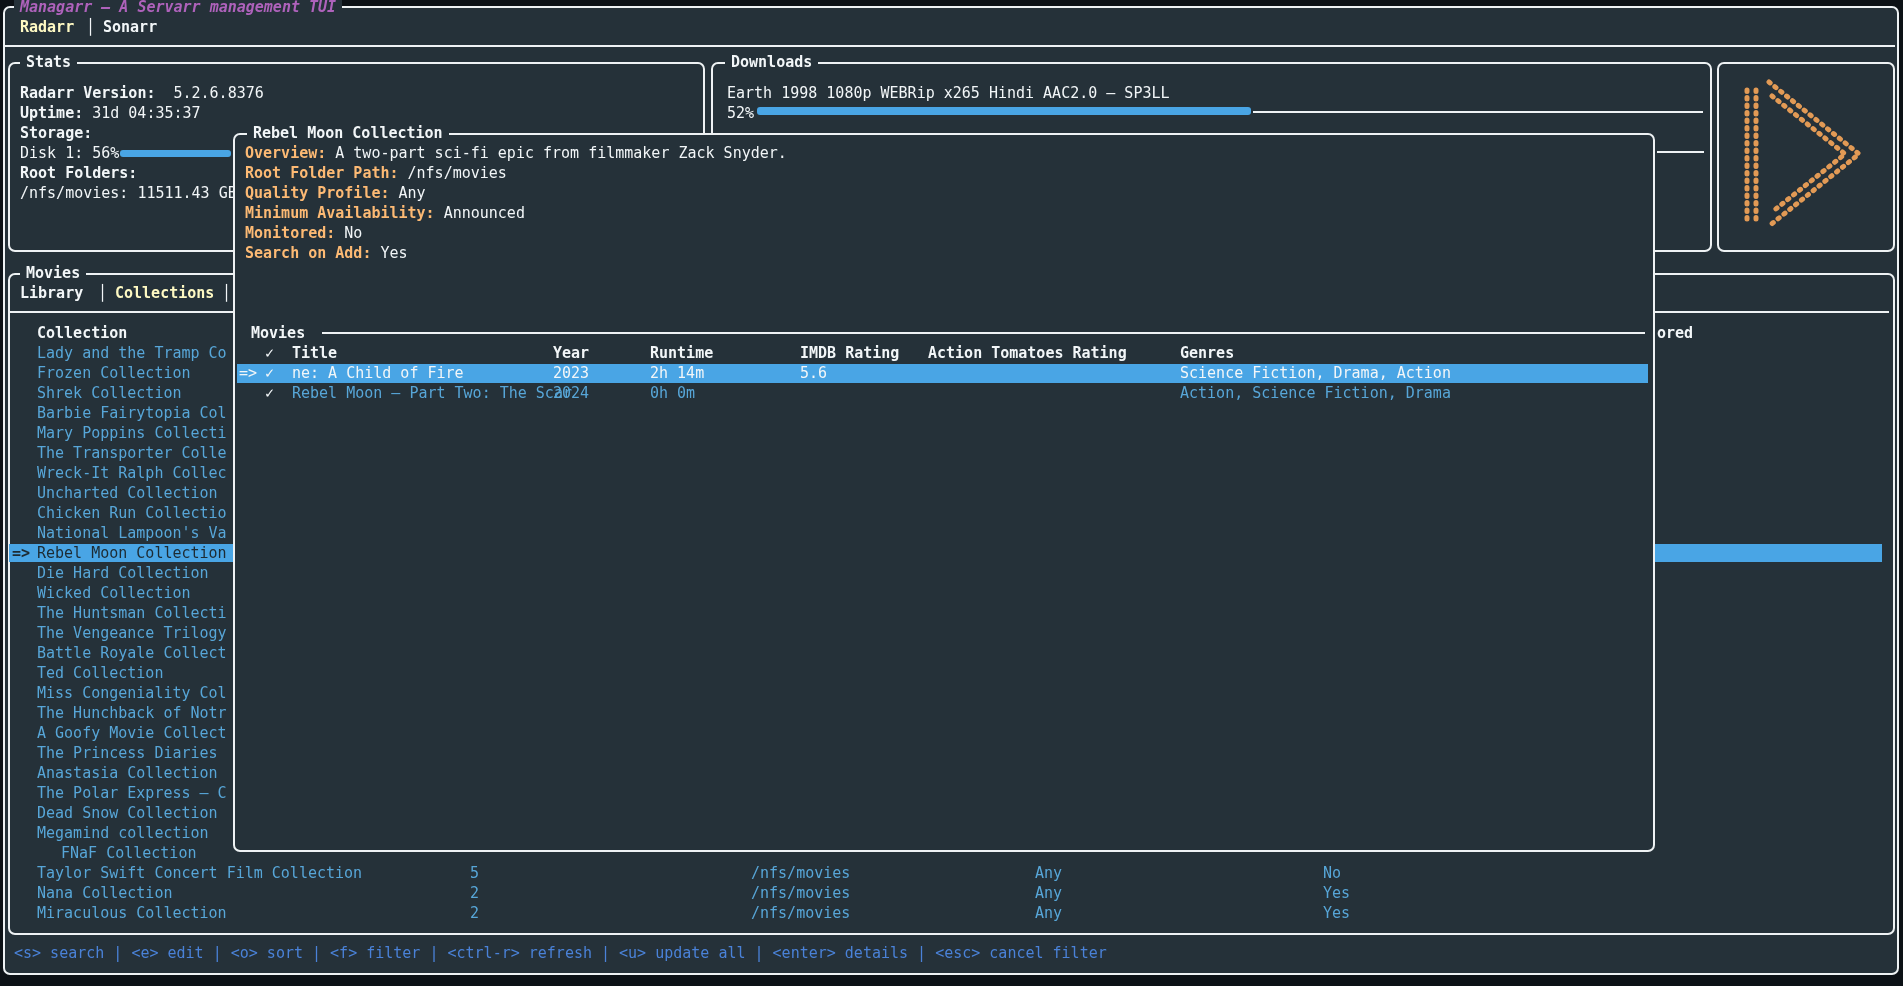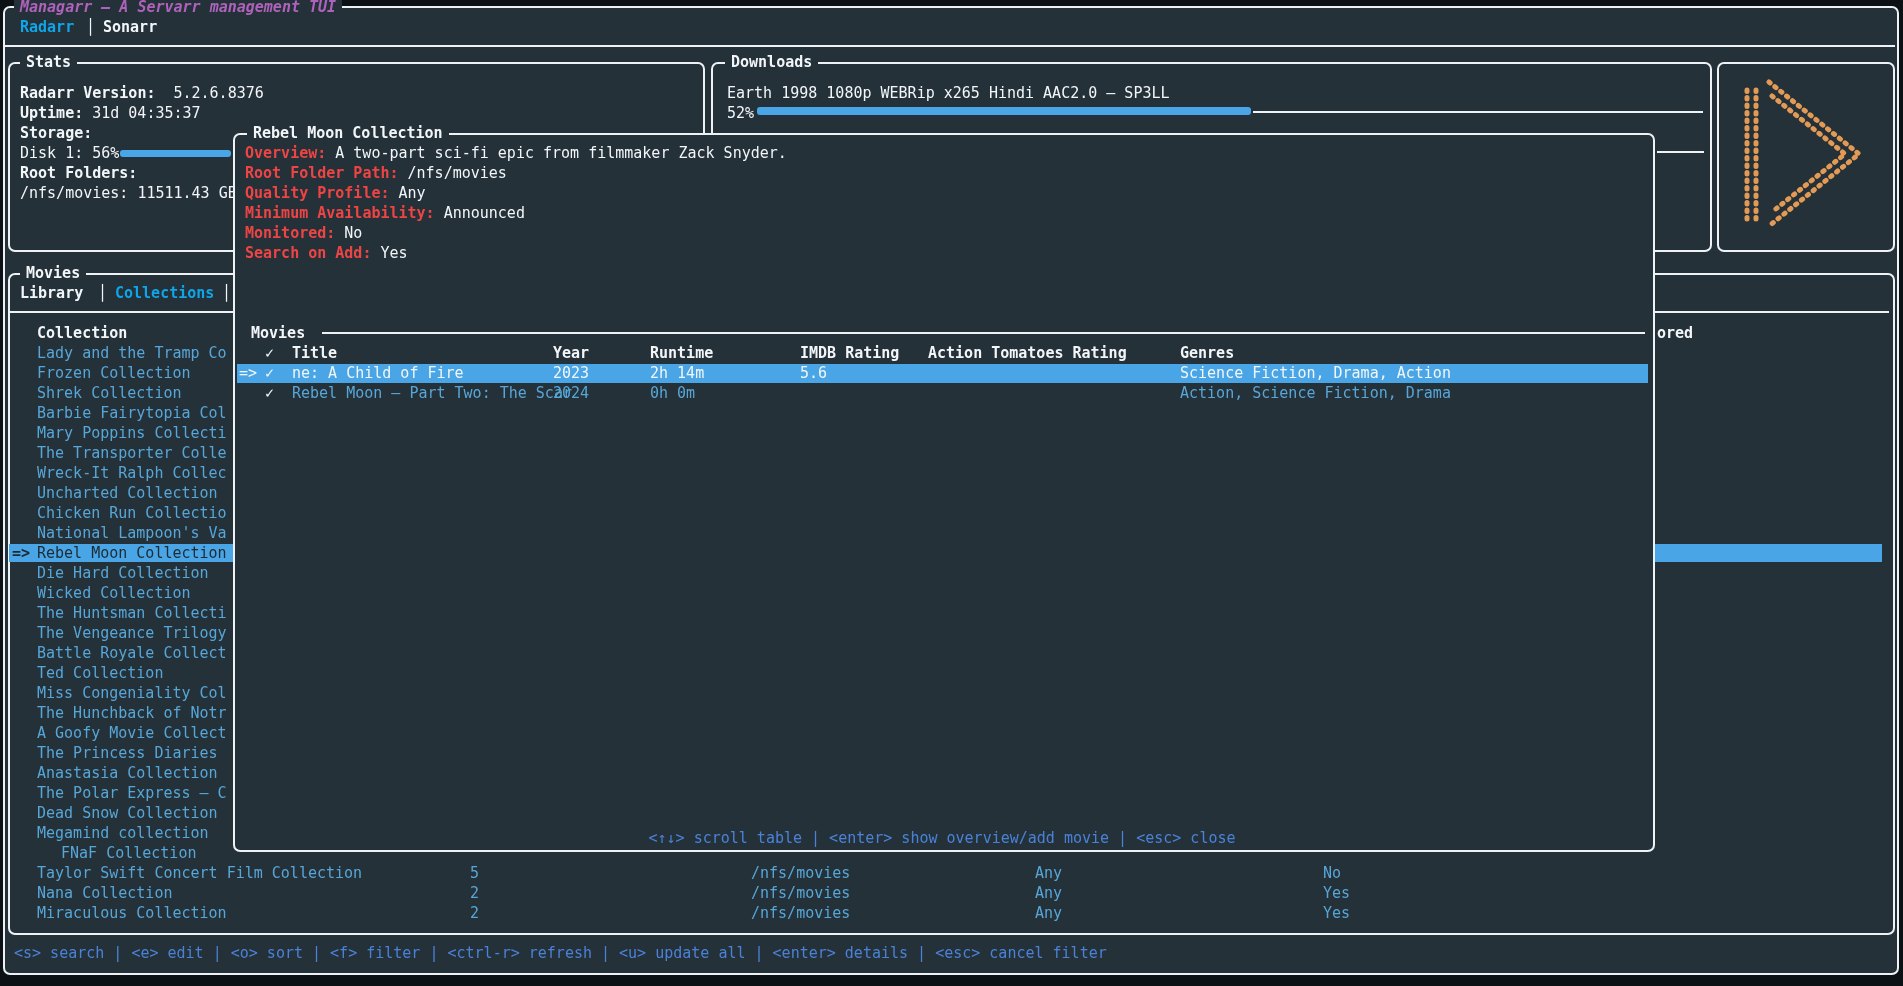--- a/index.html
+++ b/index.html
@@ -3,22 +3,22 @@
 <meta charset="utf-8">
 <style>
   html,body{margin:0;padding:0;background:#0c1116;}
   #app{position:relative;width:1903px;height:986px;background:#0c1116;overflow:hidden;
        font-family:"DejaVu Sans Mono",monospace;font-size:15px;}
   .t{position:absolute;line-height:20px;height:20px;white-space:pre;color:#e8eef1;}
   .bold{font-weight:bold;}
   .white{color:#f2f6f8;}
   .blue{color:#4a82d8;}        
   .item{color:#57a6d8;}        
-  .lbl{color:#ef4444;font-weight:bold;} 
-  .orange{color:#0ea5e9;text-align:center;}
+  .lbl{color:#fdba74;font-weight:bold;} 
+  .orange{color:#fef9c3;text-align:center;}
   .purple{color:#ae62bb;font-style:italic;}
   .dark{color:#1d2b33;}
   .box{position:absolute;border:2px solid #eef2f4;border-radius:7px;background:transparent;}
   .line{position:absolute;background:#eef2f4;}
   .bar{position:absolute;background:#49a5e5;border-radius:3px;}
   .hl{position:absolute;background:#49a5e5;}
   .ontitle{background:#253139;padding:0 6px;z-index:6;}
 </style>
 </head>
 <body>
@@ -163,16 +163,15 @@
   <div class="t white" style="left:650px;top:363px;z-index:6;">2h 14m</div>
   <div class="t white" style="left:800px;top:363px;z-index:6;">5.6</div>
   <div class="t white" style="left:1180px;top:363px;z-index:6;">Science Fiction, Drama, Action</div>
 
   <div class="t white" style="left:265px;top:383px;z-index:6;">✓</div>
   <div class="t item" style="left:292px;top:383px;z-index:6;">Rebel Moon – Part Two: The Scar</div>
   <div class="t item" style="left:553px;top:383px;z-index:6;">2024</div>
   <div class="t item" style="left:650px;top:383px;z-index:6;">0h 0m</div>
   <div class="t item" style="left:1180px;top:383px;z-index:6;">Action, Science Fiction, Drama</div>
 
-  <div class="t blue" style="left:233px;top:828px;width:1418px;text-align:center;z-index:6;">&lt;↑↓&gt; scroll table | &lt;enter&gt; show overview/add movie | &lt;esc&gt; close</div>
 
   <div class="t blue" style="left:14px;top:943px;">&lt;s&gt; search | &lt;e&gt; edit | &lt;o&gt; sort | &lt;f&gt; filter | &lt;ctrl-r&gt; refresh | &lt;u&gt; update all | &lt;enter&gt; details | &lt;esc&gt; cancel filter</div>
 </div>
 
 </body></html>

